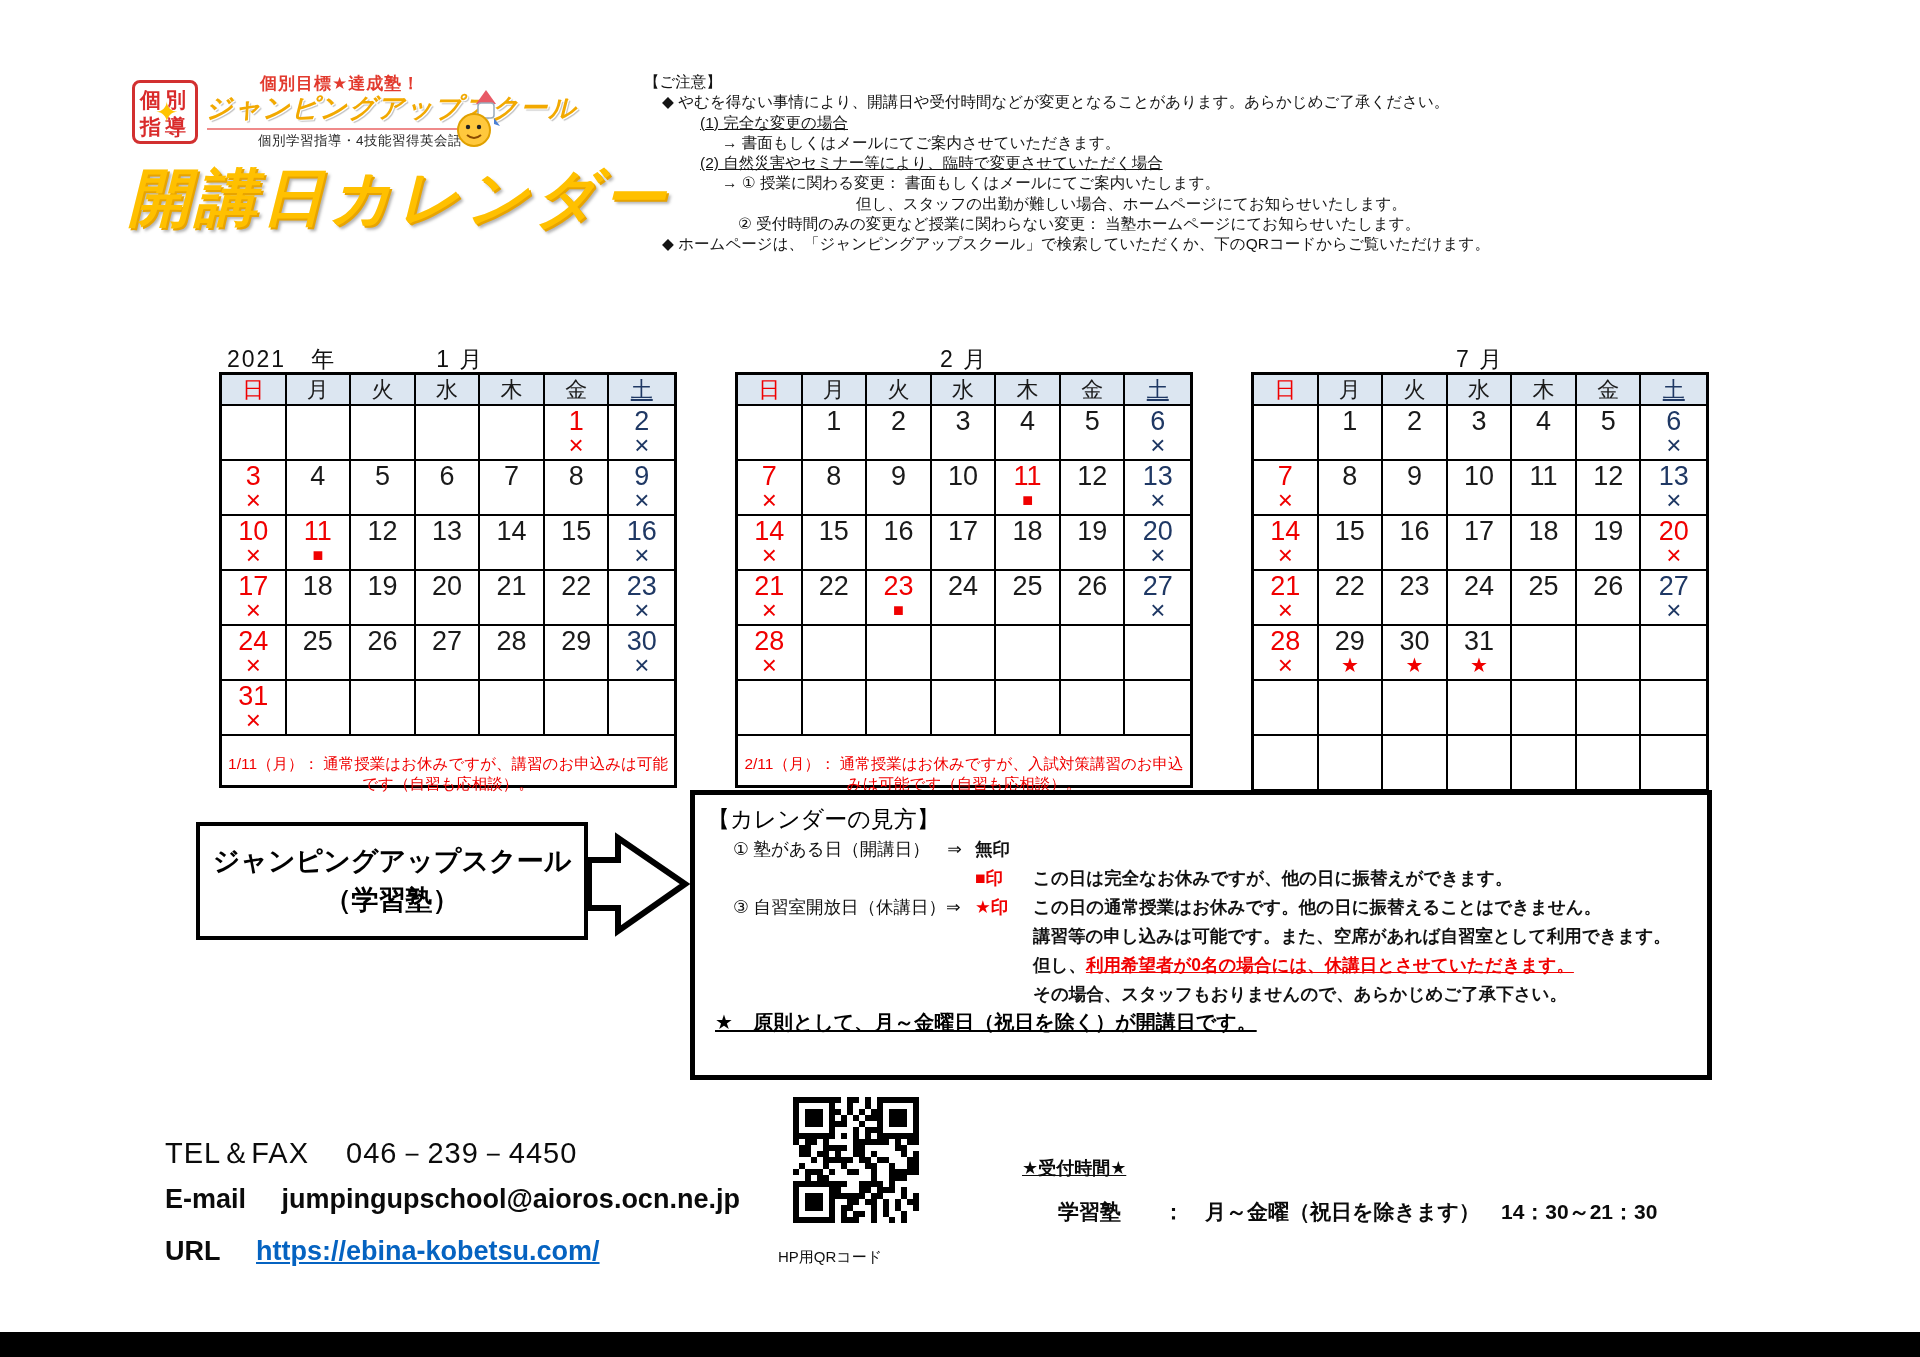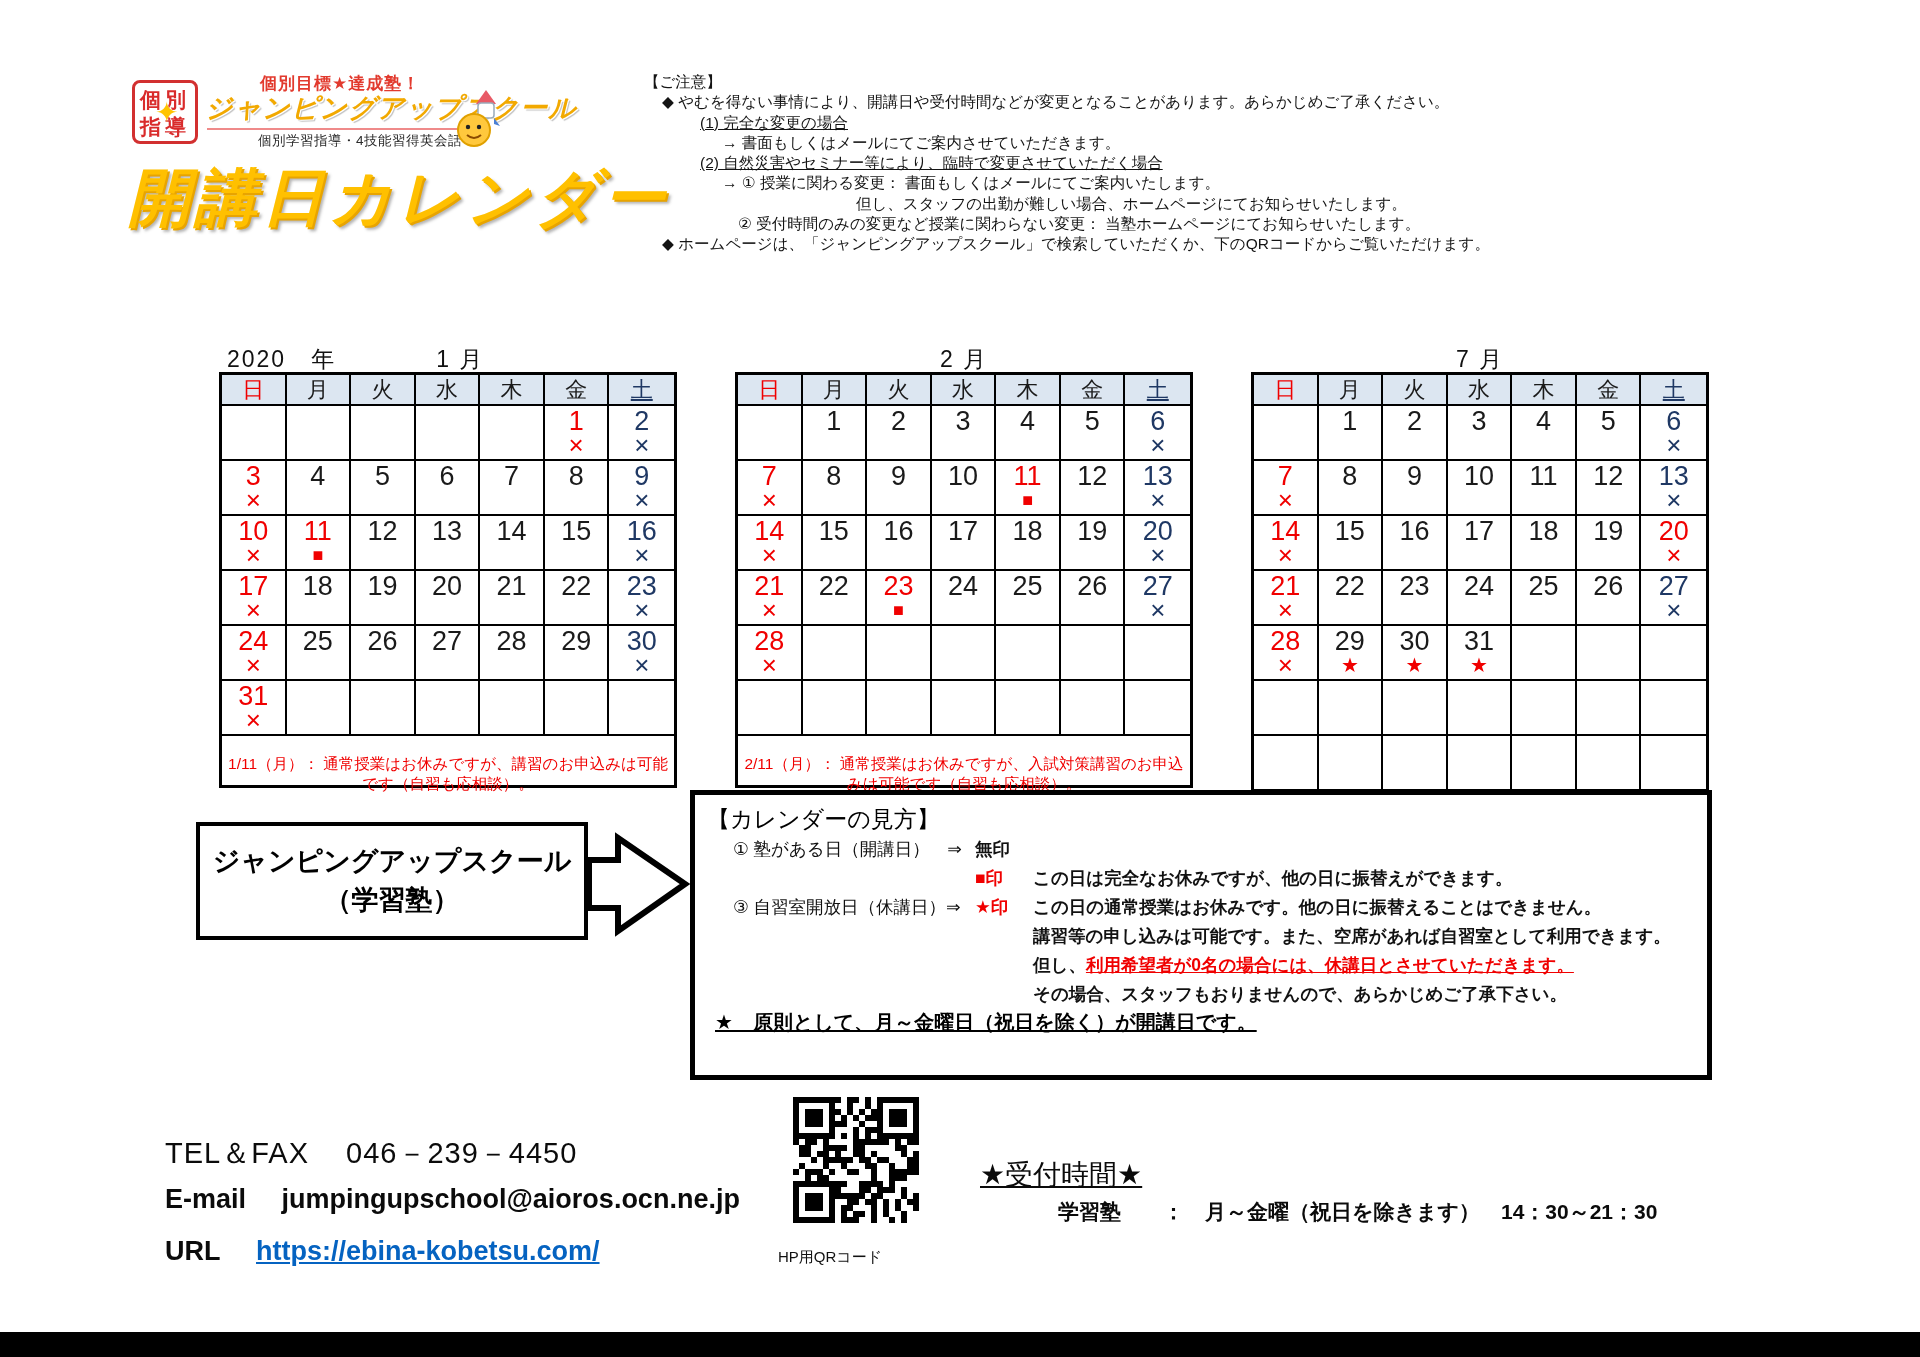--- a/index.html
+++ b/index.html
@@ -69,21 +69,21 @@
   #email-line{position:absolute;left:165px;top:1184px;font-size:27px;font-weight:700;color:#0b0b0b}
   #url-line{position:absolute;left:165px;top:1236px;font-size:27px;font-weight:700;color:#0b0b0b}
   .gap{display:inline-block;width:28px}
   .link{color:#0563c1;text-decoration:underline;cursor:pointer}
 
   
   #qr{position:absolute;left:792px;top:1096px;width:128px;height:128px}
   #qr-label{position:absolute;left:778px;top:1248px;font-size:15px;color:#111}
 
   
-  #hours-title{position:absolute;left:980px;top:1156px;font-size:28px;font-weight:400;text-decoration:underline;color:#0b0b0b}
+  #hours-title{position:absolute;left:1022px;top:1156px;font-size:18px;font-weight:700;text-decoration:underline;color:#0b0b0b}
   #hours-line{position:absolute;left:1058px;top:1198px;font-size:21px;font-weight:600;color:#0b0b0b}
 
   #bottom-bar{position:absolute;left:0;top:1332px;width:1920px;height:25px;background:#000}
 </style>
 </head>
 <body>
 
 <div id="page">
 
   <div id="stamp">
@@ -119,21 +119,21 @@
         <div class="n-line i2 ul">(2) 自然災害やセミナー等により、臨時で変更させていただく場合</div>
         <div class="n-line i3">→ ① 授業に関わる変更： 書面もしくはメールにてご案内いたします。</div>
         <div class="n-line i4">但し、スタッフの出勤が難しい場合、ホームページにてお知らせいたします。</div>
         <div class="n-line i5">② 受付時間のみの変更など授業に関わらない変更： 当塾ホームページにてお知らせいたします。</div>
         <div class="n-line i1">◆ ホームページは、「ジャンピングアップスクール」で検索していただくか、下のQRコードからご覧いただけます。</div>
       </div>
   </div>
 
   <div id="calendars">
       <div class="calendar c1">
-        <div class="cal-title left">2020　年　　　　1 月</div>
+        <div class="cal-title left">2021　年　　　　1 月</div>
         <div class="cal-table">
           <div class="cal-week cal-head-row">
             <div class="cal-hcell c-red">日</div>
             <div class="cal-hcell c-black">月</div>
             <div class="cal-hcell c-black">火</div>
             <div class="cal-hcell c-black">水</div>
             <div class="cal-hcell c-black">木</div>
             <div class="cal-hcell c-black">金</div>
             <div class="cal-hcell c-blue hu">土</div>
           </div>

